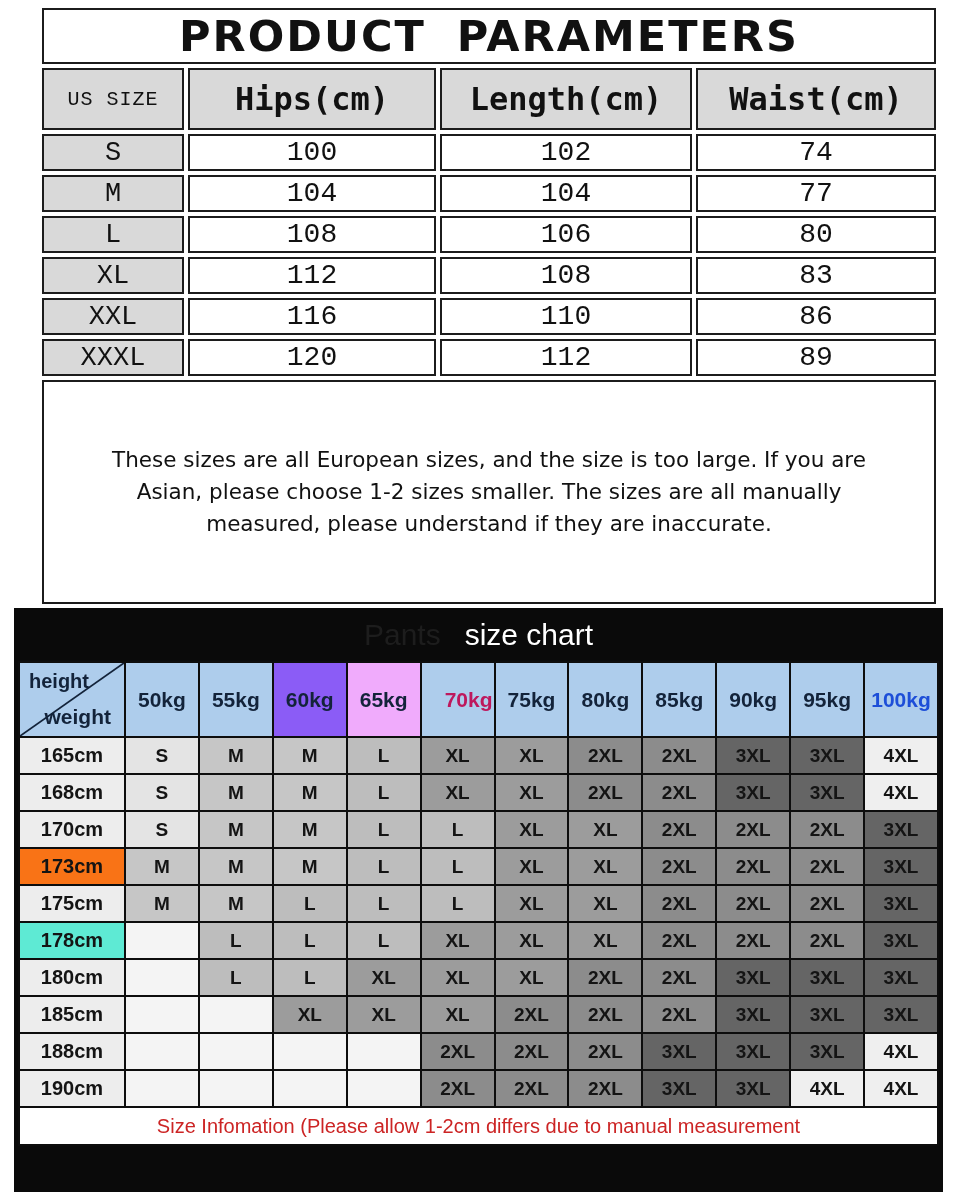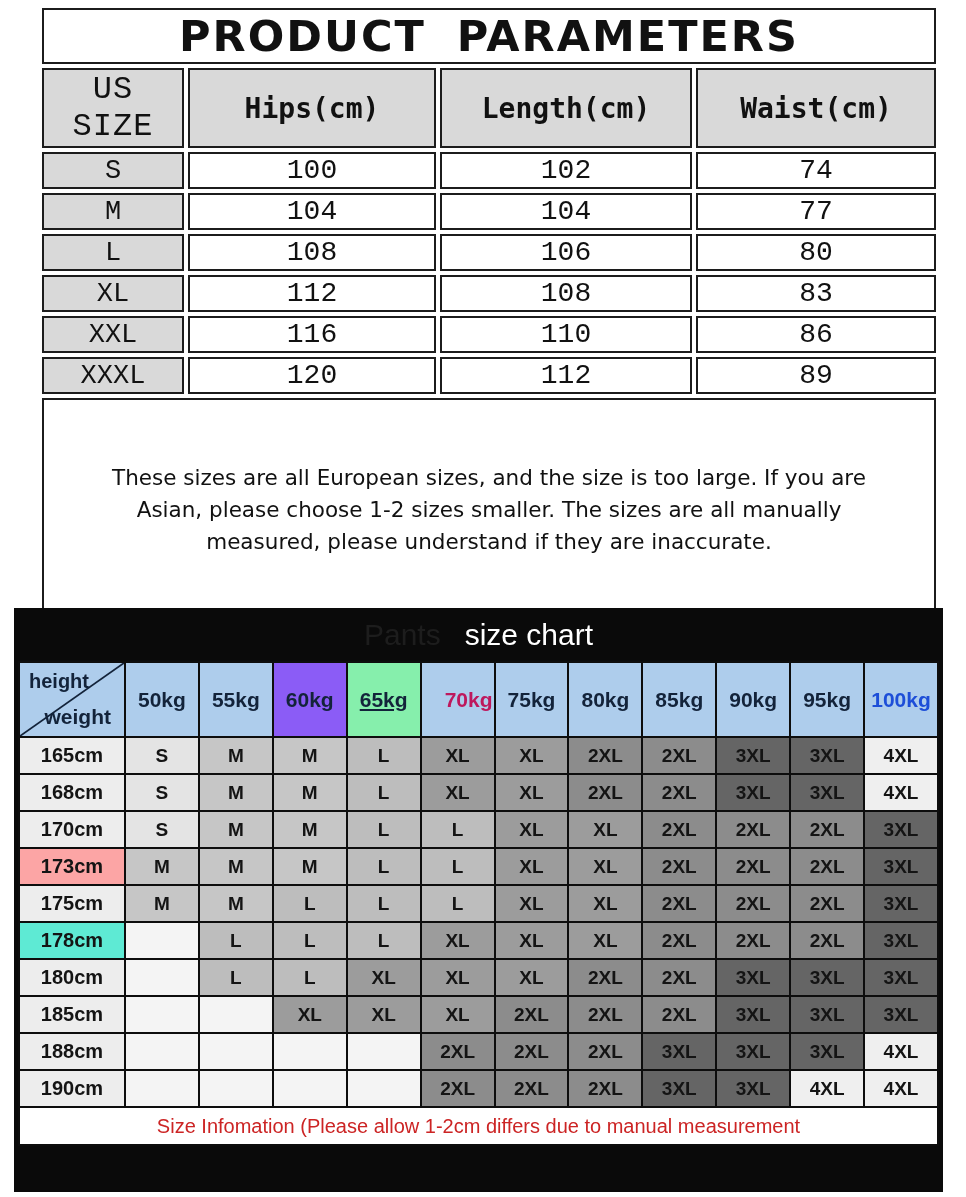--- a/index.html
+++ b/index.html
@@ -31,27 +31,27 @@
     font-family:"DejaVu Sans", sans-serif;
     font-weight:900;
     font-size:43px;
     letter-spacing:2px;
     word-spacing:14px;
     color:#0c0c0c;
   }
   .col-header { background:#d9d9d9; height:62px; }
   .us-size-header {
     font-family:"Liberation Mono", monospace;
-    font-size:32px;
+    font-size:20px;
     letter-spacing:1px;
   }
   .measure-header {
     font-family:"DejaVu Sans Mono", monospace;
     font-weight:bold;
-    font-size:28px;
+    font-size:32px;
   }
   td.size-label-cell {
     background:#d9d9d9;
     font-family:"Liberation Mono", monospace;
     font-size:27px;
     height:28px;
   }
   td.value-cell {
     background:#ffffff;
     font-family:"Liberation Mono", monospace;
@@ -198,21 +198,21 @@
       <td class="corner-cell" style="background: rgb(174, 205, 236); color: rgb(19, 35, 58);">
         <svg viewBox="0 0 100 100" preserveAspectRatio="none">
           <line x1="0" y1="100" x2="100" y2="0" stroke="#13233a" stroke-width="1.8" vector-effect="non-scaling-stroke"></line>
         </svg>
         <span class="corner-top">height</span>
         <span class="corner-bottom">weight</span>
       </td>
     <td class="weight-header-cell" style="background: rgb(174, 205, 236); color: rgb(19, 35, 58);">50kg</td>
           <td class="weight-header-cell" style="background: rgb(174, 205, 236); color: rgb(19, 35, 58);">55kg</td>
           <td class="weight-header-cell" style="background: #8b5cf6; color: rgb(19, 35, 58);">60kg</td>
-          <td class="weight-header-cell" style="background: #86efac; color: rgb(19, 35, 58); text-decoration: underline;">65kg</td>
+          <td class="weight-header-cell" style="background: #f0abfc; color: rgb(19, 35, 58);">65kg</td>
           <td class="weight-header-cell" style="background: rgb(174, 205, 236); color: #be185d; text-align: right;">70kg</td>
           <td class="weight-header-cell" style="background: rgb(174, 205, 236); color: rgb(19, 35, 58);">75kg</td>
           <td class="weight-header-cell" style="background: rgb(174, 205, 236); color: rgb(19, 35, 58);">80kg</td>
           <td class="weight-header-cell" style="background: rgb(174, 205, 236); color: rgb(19, 35, 58);">85kg</td>
           <td class="weight-header-cell" style="background: rgb(174, 205, 236); color: rgb(19, 35, 58);">90kg</td>
           <td class="weight-header-cell" style="background: rgb(174, 205, 236); color: rgb(19, 35, 58);">95kg</td>
           <td class="weight-header-cell" style="background: rgb(174, 205, 236); color: #1d4ed8;">100kg</td>
         </tr>
     </tbody>
       <tbody>
@@ -252,21 +252,21 @@
           <td class="size-cell" style="background: rgb(189, 189, 189);">L</td>
           <td class="size-cell" style="background: rgb(189, 189, 189);">L</td>
           <td class="size-cell" style="background: rgb(156, 156, 156);">XL</td>
           <td class="size-cell" style="background: rgb(156, 156, 156);">XL</td>
           <td class="size-cell" style="background: rgb(140, 140, 140);">2XL</td>
           <td class="size-cell" style="background: rgb(140, 140, 140);">2XL</td>
           <td class="size-cell" style="background: rgb(140, 140, 140);">2XL</td>
           <td class="size-cell" style="background: rgb(101, 101, 101);">3XL</td>
         </tr>
         <tr class="chart-body-row">
-          <td class="height-cell" style="background: #fca5a5;">173cm</td>
+          <td class="height-cell" style="background: #f97316;">173cm</td>
           <td class="size-cell" style="background: rgb(198, 198, 198);">M</td>
           <td class="size-cell" style="background: rgb(198, 198, 198);">M</td>
           <td class="size-cell" style="background: rgb(198, 198, 198);">M</td>
           <td class="size-cell" style="background: rgb(189, 189, 189);">L</td>
           <td class="size-cell" style="background: rgb(189, 189, 189);">L</td>
           <td class="size-cell" style="background: rgb(156, 156, 156);">XL</td>
           <td class="size-cell" style="background: rgb(156, 156, 156);">XL</td>
           <td class="size-cell" style="background: rgb(140, 140, 140);">2XL</td>
           <td class="size-cell" style="background: rgb(140, 140, 140);">2XL</td>
           <td class="size-cell" style="background: rgb(140, 140, 140);">2XL</td>

